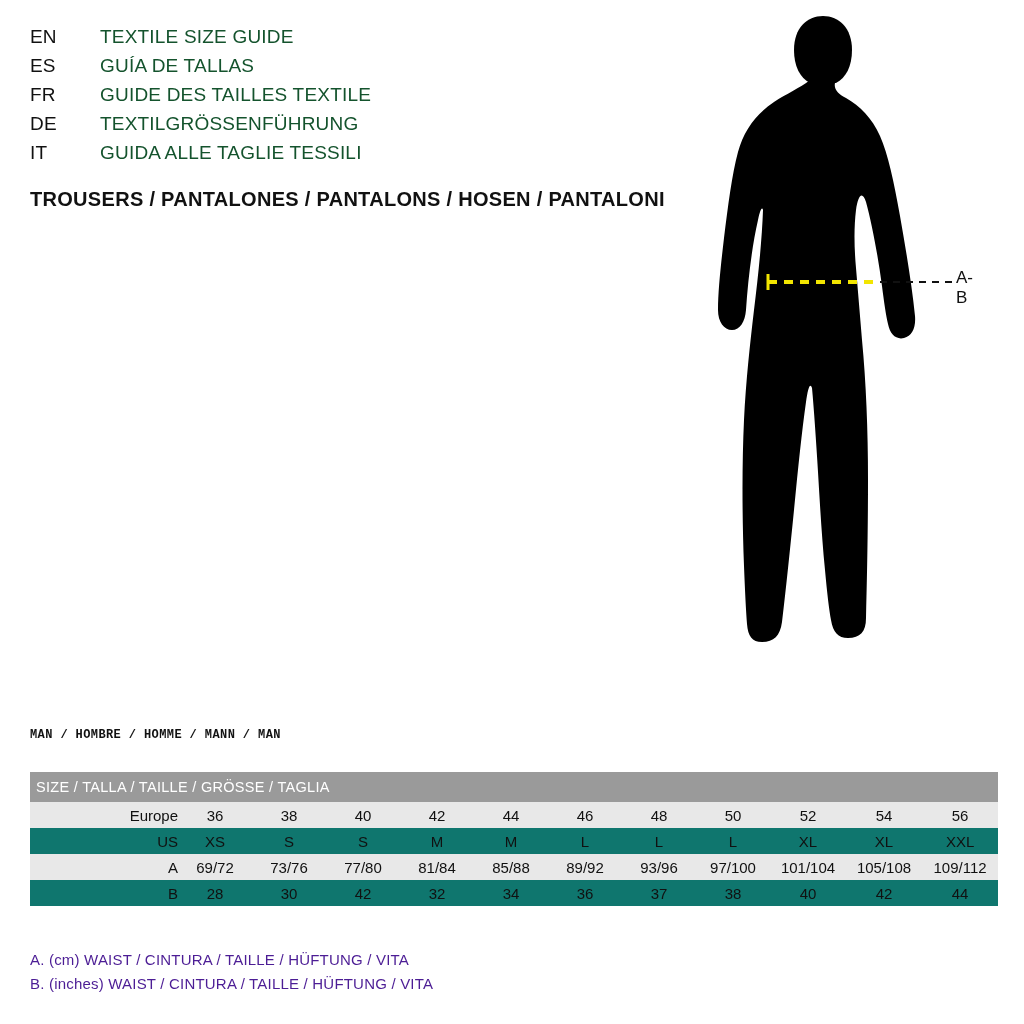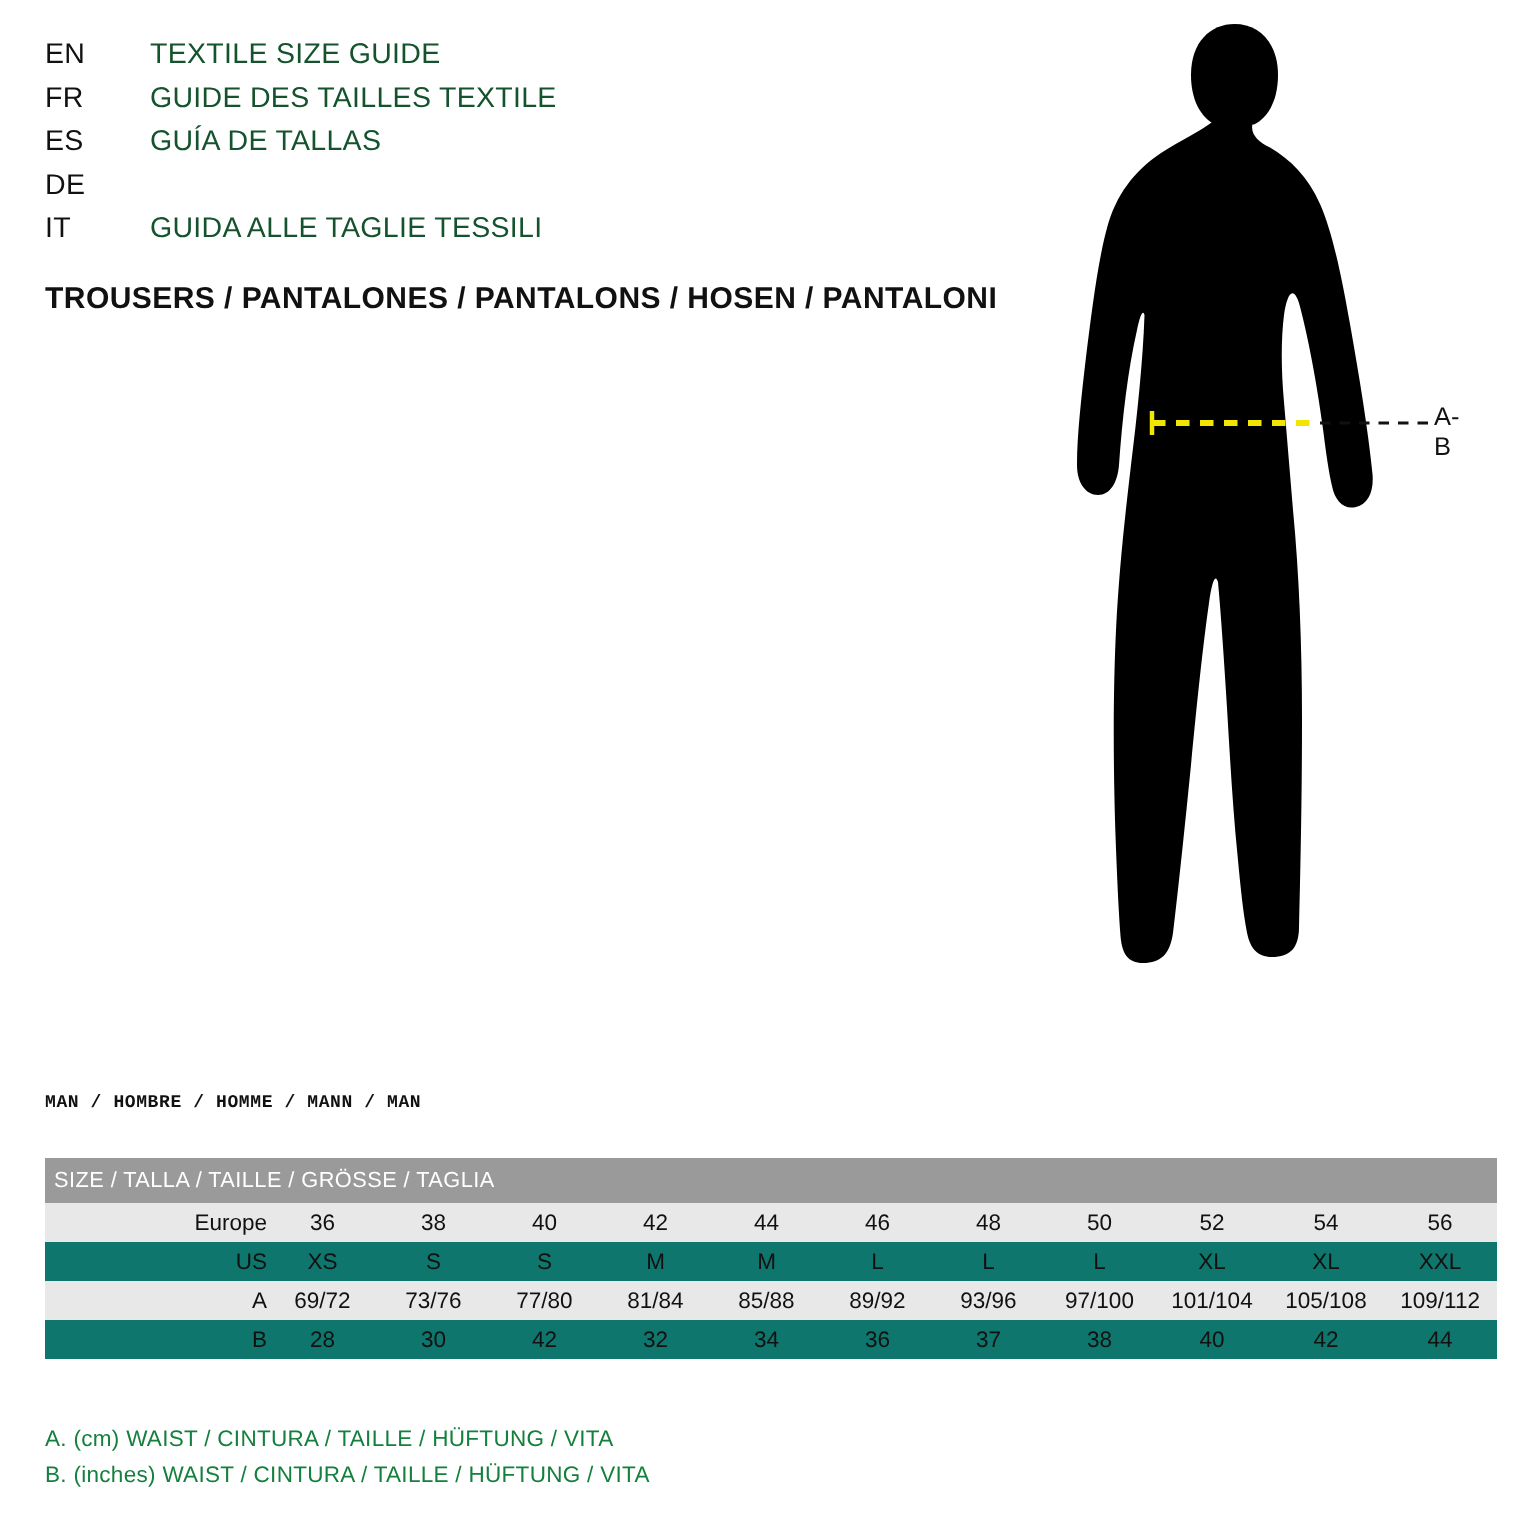--- a/index.html
+++ b/index.html
@@ -126,45 +126,46 @@
   table.size-table td.label {
     text-align: right;
     padding-left: 6px;
   }
 
   .footnotes {
     position: absolute;
     left: 30px;
     top: 948px;
     font-size: 15px;
-    color: #15803d;
+    color: #4c1d95;
     line-height: 24px;
   }
   .footnotes div { letter-spacing: 0.2px; }
 </style>
 </head>
 <body>
 
 <div class="page">
 
   <div class="lang-block">
     <div class="lang-row">
       <span class="lang-code">EN</span>
       <span class="lang-text">TEXTILE SIZE GUIDE</span>
     </div>
     <div class="lang-row">
+      <span class="lang-code">ES</span>
+      <span class="lang-text">GUÍA DE TALLAS</span>
+    </div>
+    <div class="lang-row">
       <span class="lang-code">FR</span>
       <span class="lang-text">GUIDE DES TAILLES TEXTILE</span>
     </div>
     <div class="lang-row">
-      <span class="lang-code">ES</span>
-      <span class="lang-text">GUÍA DE TALLAS</span>
-    </div>
-    <div class="lang-row">
       <span class="lang-code">DE</span>
+      <span class="lang-text">TEXTILGRÖSSENFÜHRUNG</span>
     </div>
     <div class="lang-row">
       <span class="lang-code">IT</span>
       <span class="lang-text">GUIDA ALLE TAGLIE TESSILI</span>
     </div>
   </div>
 
   <div class="garment-title">TROUSERS / PANTALONES / PANTALONS / HOSEN / PANTALONI</div>
 
   <div class="figure-wrap">

